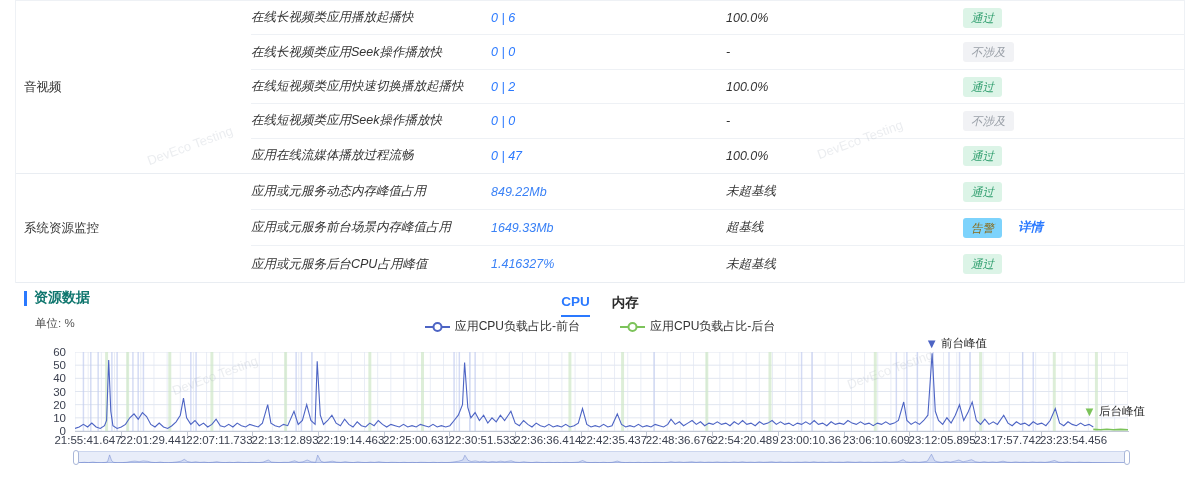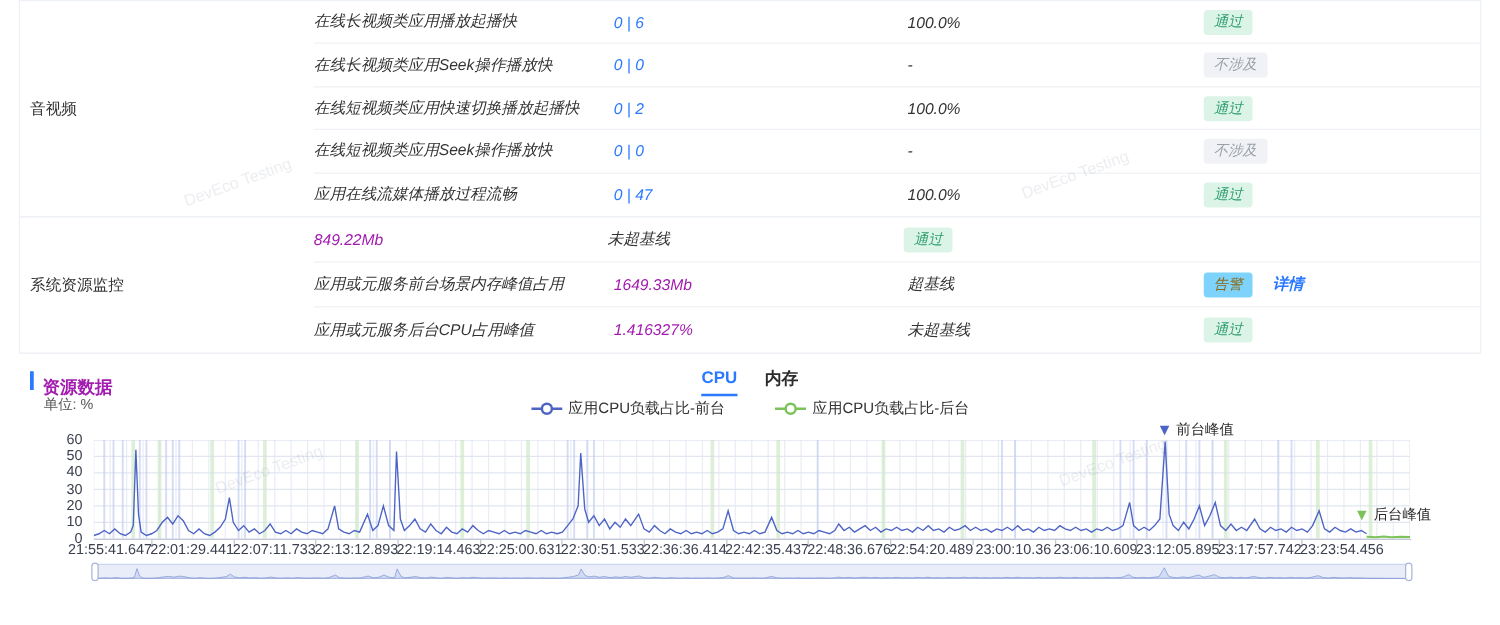--- a/index.html
+++ b/index.html
@@ -22,36 +22,36 @@
   }
   .tgroup { display:flex; border-bottom:1px solid #e9edf2; }
   .tcat {
     width:235px; display:flex; align-items:center; padding-left:8px;
     font-size:12.5px; color:#333;
   }
   .trows { flex:1; display:flex; flex-direction:column; }
   .trow { display:flex; align-items:center; border-bottom:1px solid #eef1f5;font-style:italic; }
   .trows .trow:last-child { border-bottom:none; }
   .cell-name  { width:240px; font-size:12.5px; color:#333; }
-  .cell-value { width:235px; font-size:12.5px; color:#a21caf; }
+  .cell-value { width:235px; font-size:12.5px; color:#3b82f6; }
   .cell-value.link { color:#2a79ff; cursor:pointer; }
   .cell-metric{ width:237px; font-size:12.5px; color:#333; }
   .cell-status{ flex:1; display:flex; align-items:center; gap:16px; }
   .badge {
     display:inline-block; padding:3px 8px; border-radius:3px; font-size:11.5px; line-height:14px;
   }
   .badge-pass { background:#dcf4e7; color:#2f9e6e; }
   .badge-na   { background:#f1f2f5; color:#9aa0a8; }
   .badge-warn { background:#7dd3fc; color:#8a6a16; }
   .detail-link { color:#2a79ff; font-size:12.5px; font-weight:bold; cursor:pointer; }
 
   
   .sec-header { position:absolute; left:24px; top:289px; display:flex; align-items:center; z-index:2; }
   .sec-bar { width:3px; height:15px; background:#2a79ff; margin-right:7px; }
-  .sec-title { font-size:14px; font-weight:bold; color:#a21caf;margin-top:12px; }
+  .sec-title { font-size:14px; font-weight:bold; color:#0f766e; }
 
   .tabs { position:absolute; left:0; top:294px; width:100%; display:flex; justify-content:center; gap:22px; z-index:2; }
   .tab { font-size:13.5px; font-weight:bold; color:#2b2b2b; padding-bottom:5px; cursor:pointer; }
   .tab.active { color:#2a79ff; border-bottom:2px solid #2a79ff; }
 
   .unit-label { position:absolute; left:35px; top:316px; font-size:11.5px; color:#555; }
 
   .legend { position:absolute; left:0; top:318px; width:100%; display:flex; justify-content:center; gap:40px; z-index:2; }
   .legend-item { display:flex; align-items:center; gap:5px; font-size:12px; color:#333; cursor:pointer; }
 
@@ -130,20 +130,21 @@
           <div class="cell-status">
             <span class="badge badge-pass">通过</span>
           </div>
         </div>
       </div>
     </div>
     <div class="tgroup" style="height: 109px;">
       <div class="tcat">系统资源监控</div>
       <div class="trows">
         <div class="trow" style="height: 36.3333px;">
+          <div class="cell-name">应用或元服务动态内存峰值占用</div>
           <div class="cell-value">849.22Mb</div>
           <div class="cell-metric">未超基线</div>
           <div class="cell-status">
             <span class="badge badge-pass">通过</span>
           </div>
         </div>
         <div class="trow" style="height: 36.3333px;">
           <div class="cell-name">应用或元服务前台场景内存峰值占用</div>
           <div class="cell-value">1649.33Mb</div>
           <div class="cell-metric">超基线</div>

